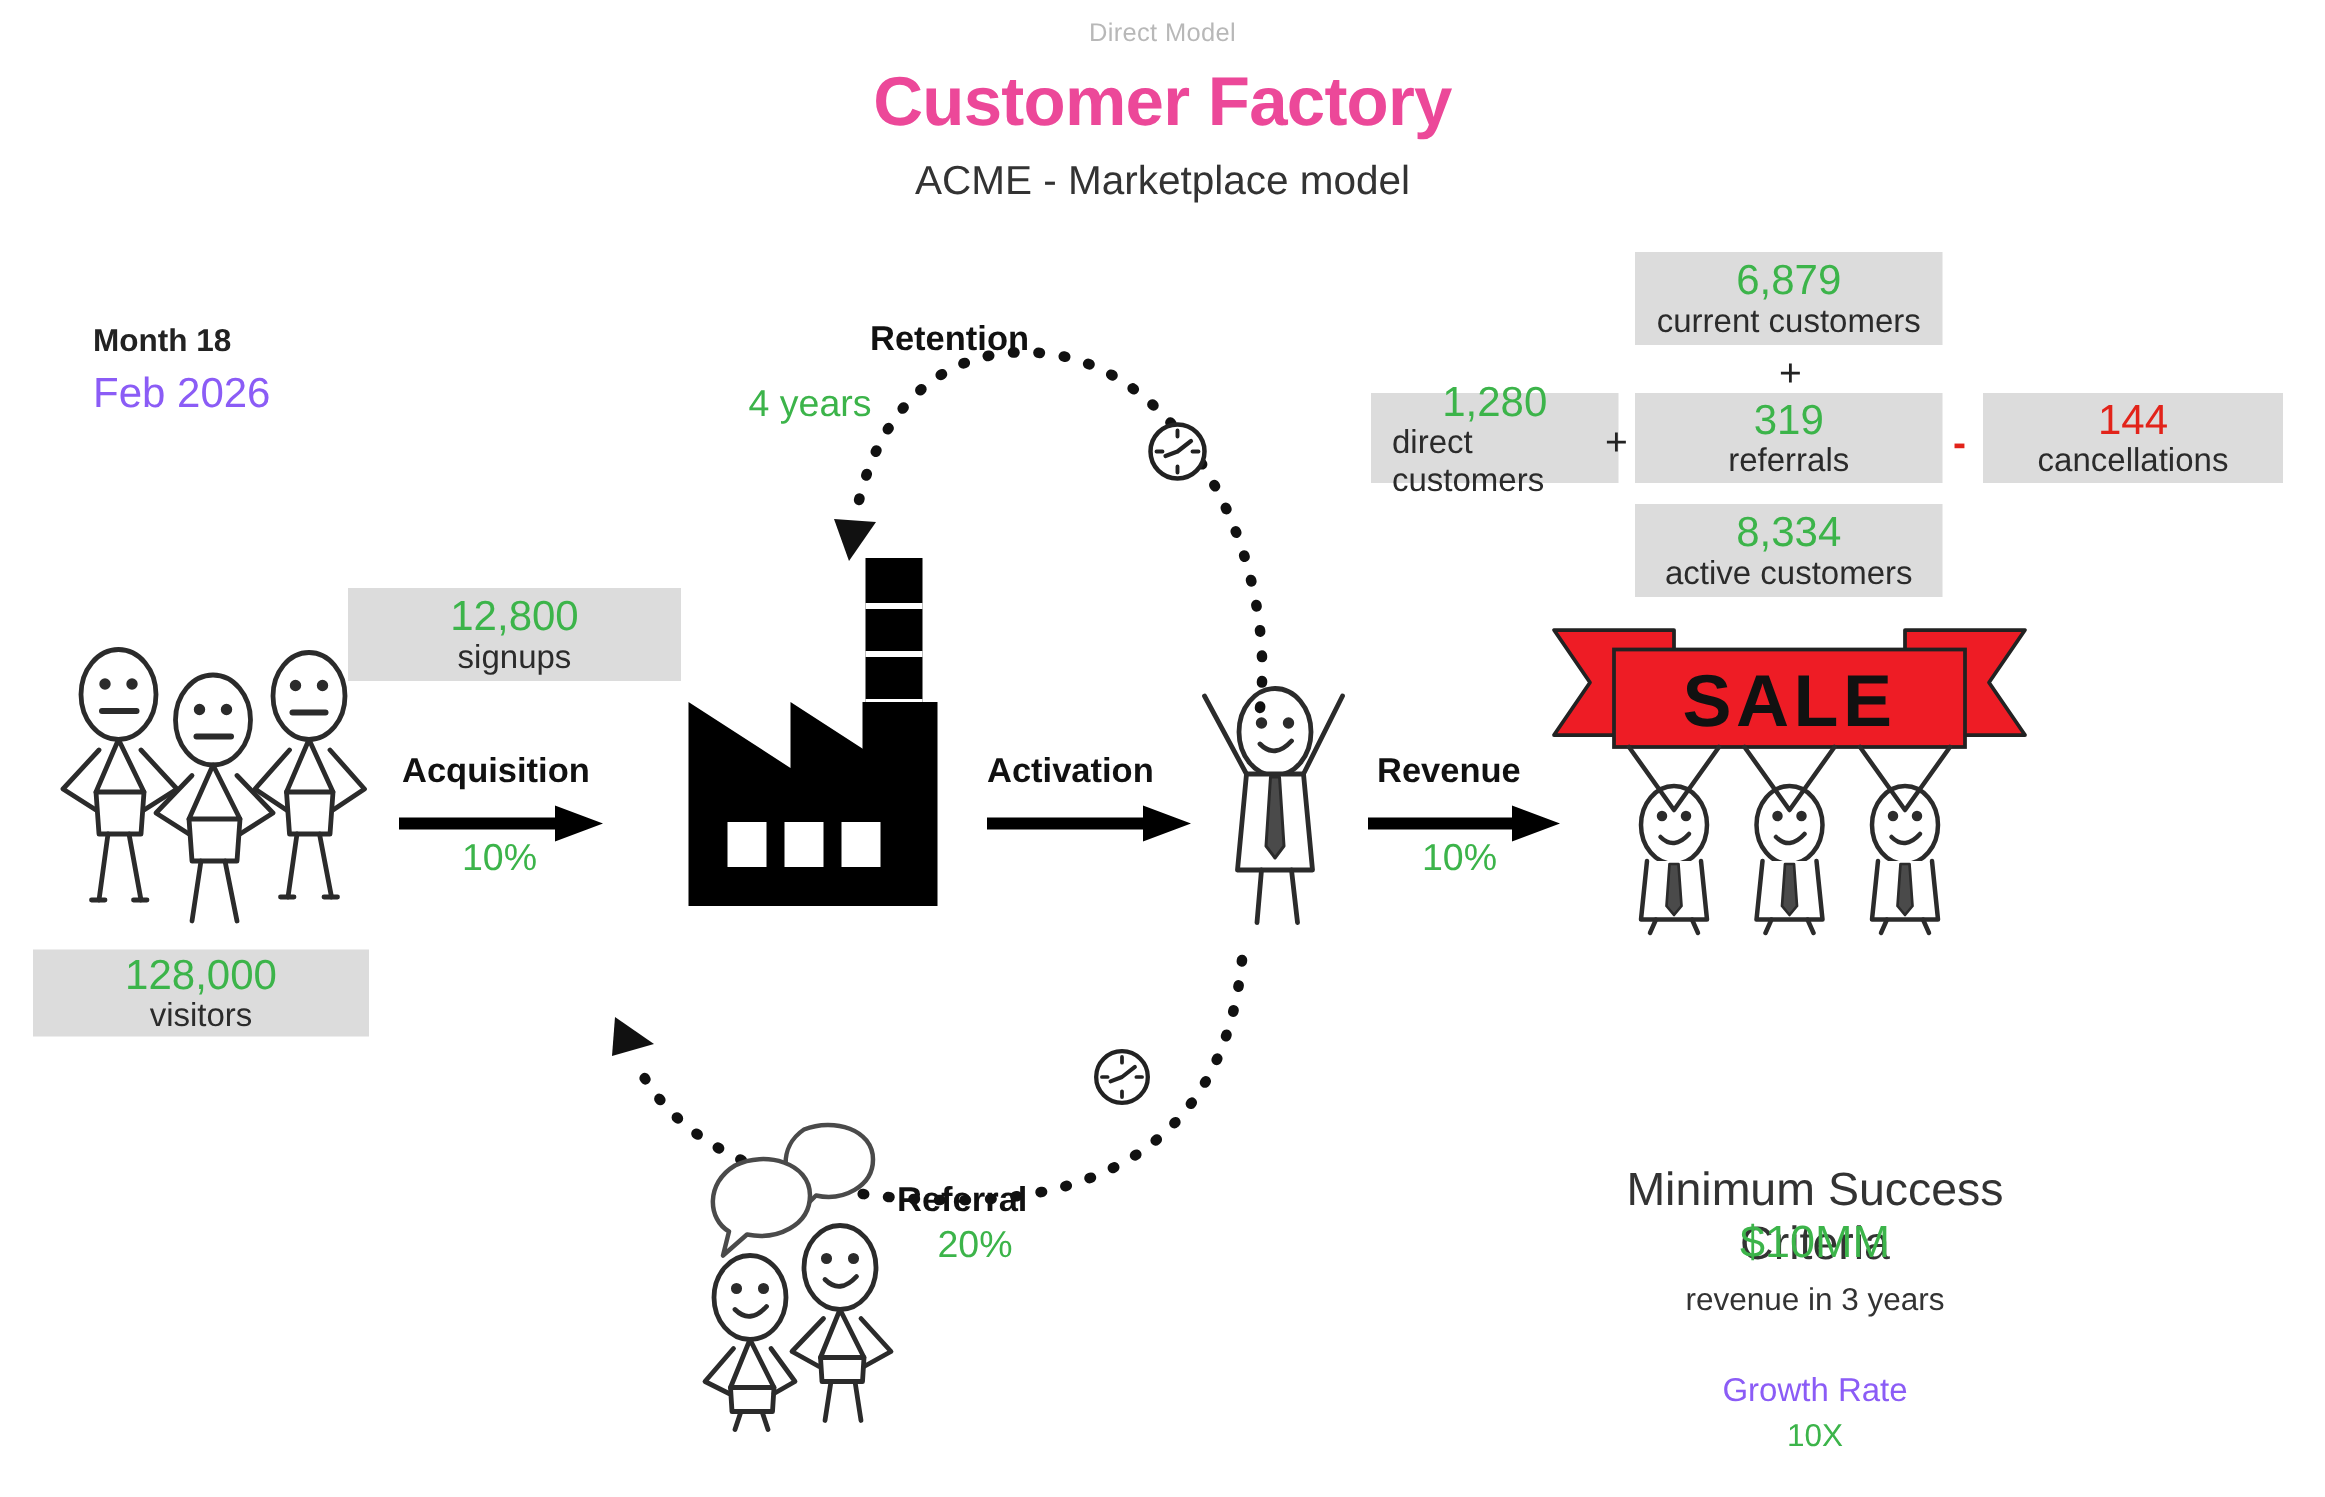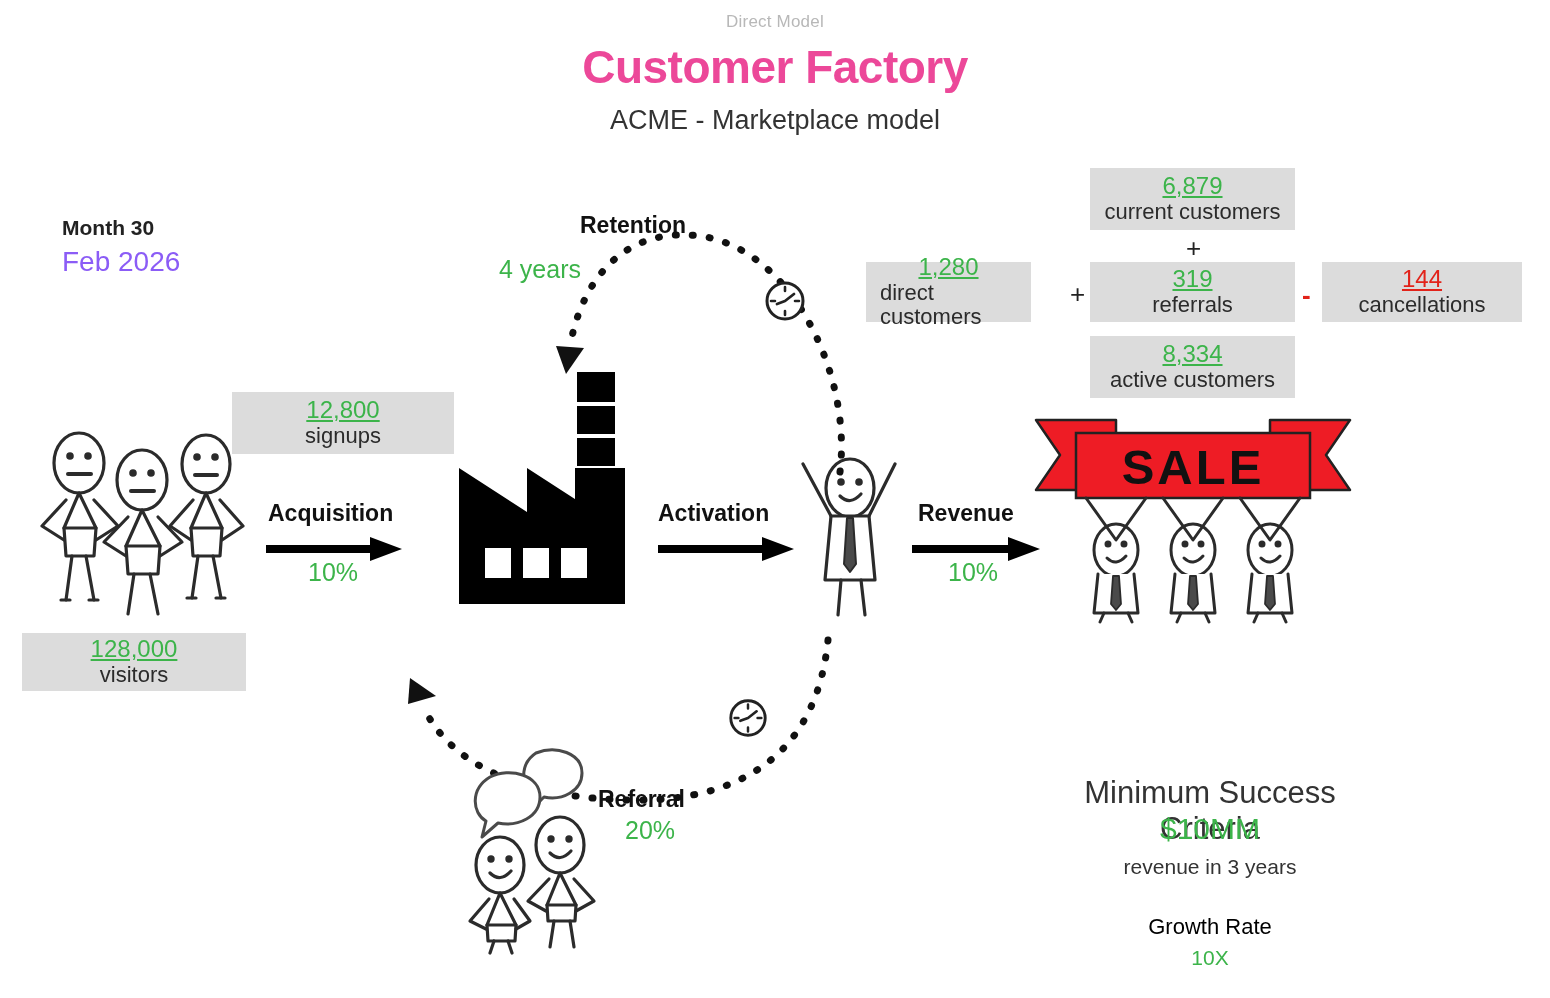--- a/index.html
+++ b/index.html
@@ -31,52 +31,52 @@
   
   #month-label{left:62px;top:216px;font-size:21px;font-weight:bold;color:#222;}
   #month-date{left:62px;top:246px;font-size:28px;color:#8b5cf6;font-weight:400;}
 
   
   .metric{
     background:#dcdcdc;
     display:flex;flex-direction:column;justify-content:center;align-items:center;
     box-sizing:border-box;padding:6px 14px;line-height:1.12;
   }
-  .metric .val{font-size:24px;color:#3cb44a;text-decoration:underline;}
+  .metric .val{font-size:28px;color:#3cb44a;}
   .metric .cap{font-size:22px;color:#2b2b2b;}
 
   .op{font-size:26px;color:#222;}
   .op.minus{color:#e2231a;font-weight:600;}
 
   
   .stage-label{font-size:23px;font-weight:bold;color:#111;white-space:nowrap;}
   .pct{font-size:25px;color:#3cb44a;white-space:nowrap;}
 
   
   .solid-arrow svg{display:block;}
 
   
   #msc-title{left:1040px;top:775px;width:340px;text-align:center;font-size:31px;color:#333;}
   #msc-value{left:1040px;top:812px;width:340px;text-align:center;font-size:30px;color:#3cb44a;}
   #msc-sub{left:1040px;top:855px;width:340px;text-align:center;font-size:21px;color:#333;}
-  #growth-title{left:1040px;top:914px;width:340px;text-align:center;font-size:22px;color:#000000;}
+  #growth-title{left:1040px;top:914px;width:340px;text-align:center;font-size:22px;color:#8b5cf6;}
   #growth-value{left:1040px;top:946px;width:340px;text-align:center;font-size:21px;color:#3cb44a;}
 
   svg.art{display:block;overflow:visible;}
 </style>
 </head>
 <body>
 
 <div id="stage">
 
   <div class="abs" id="deck-label">Direct Model</div>
   <div class="abs" id="main-title">Customer Factory</div>
   <div class="abs" id="subtitle">ACME - Marketplace model</div>
 
-  <div class="abs" id="month-label">Month 30</div>
+  <div class="abs" id="month-label">Month 18</div>
   <div class="abs" id="month-date">Feb 2026</div>
 
   <div class="abs" style="left:34px;top:428px;">
     <svg class="art" width="215" height="185" viewBox="0 0 215 185">
       <g fill="none" stroke="#2b2b2b" stroke-width="3.2" stroke-linecap="round" stroke-linejoin="round">
 
         <ellipse cx="45" cy="35" rx="25" ry="30"></ellipse>
         <path d="M45 65 L30 100 L62 100 Z" fill="#fff"></path>
         <path d="M30 100 L32 128 L60 128 L62 100"></path>
         <path d="M32 72 L8 98 L30 112"></path>
@@ -294,21 +294,21 @@
   <div class="abs stage-label" style="left:598px;top:786px;">Referral</div>
   <div class="abs pct" style="left:625px;top:816px;">20%</div>
 
   <div class="abs metric" id="box-current" style="left:1090px;top:168px;width:205px;height:62px;">
     <span class="val">6,879</span>
     <span class="cap">current customers</span>
   </div>
 
   <div class="abs op" style="left:1186px;top:233px;">+</div>
 
-  <div class="abs metric" id="box-direct" style="left:866px;top:262px;width:165px;height:60px;">
+  <div class="abs metric" id="box-direct" style="left:914px;top:262px;width:165px;height:60px;">
     <span class="val">1,280</span>
     <span class="cap">direct customers</span>
   </div>
 
   <div class="abs op" style="left:1070px;top:279px;">+</div>
 
   <div class="abs metric" id="box-referrals" style="left:1090px;top:262px;width:205px;height:60px;">
     <span class="val">319</span>
     <span class="cap">referrals</span>
   </div>

